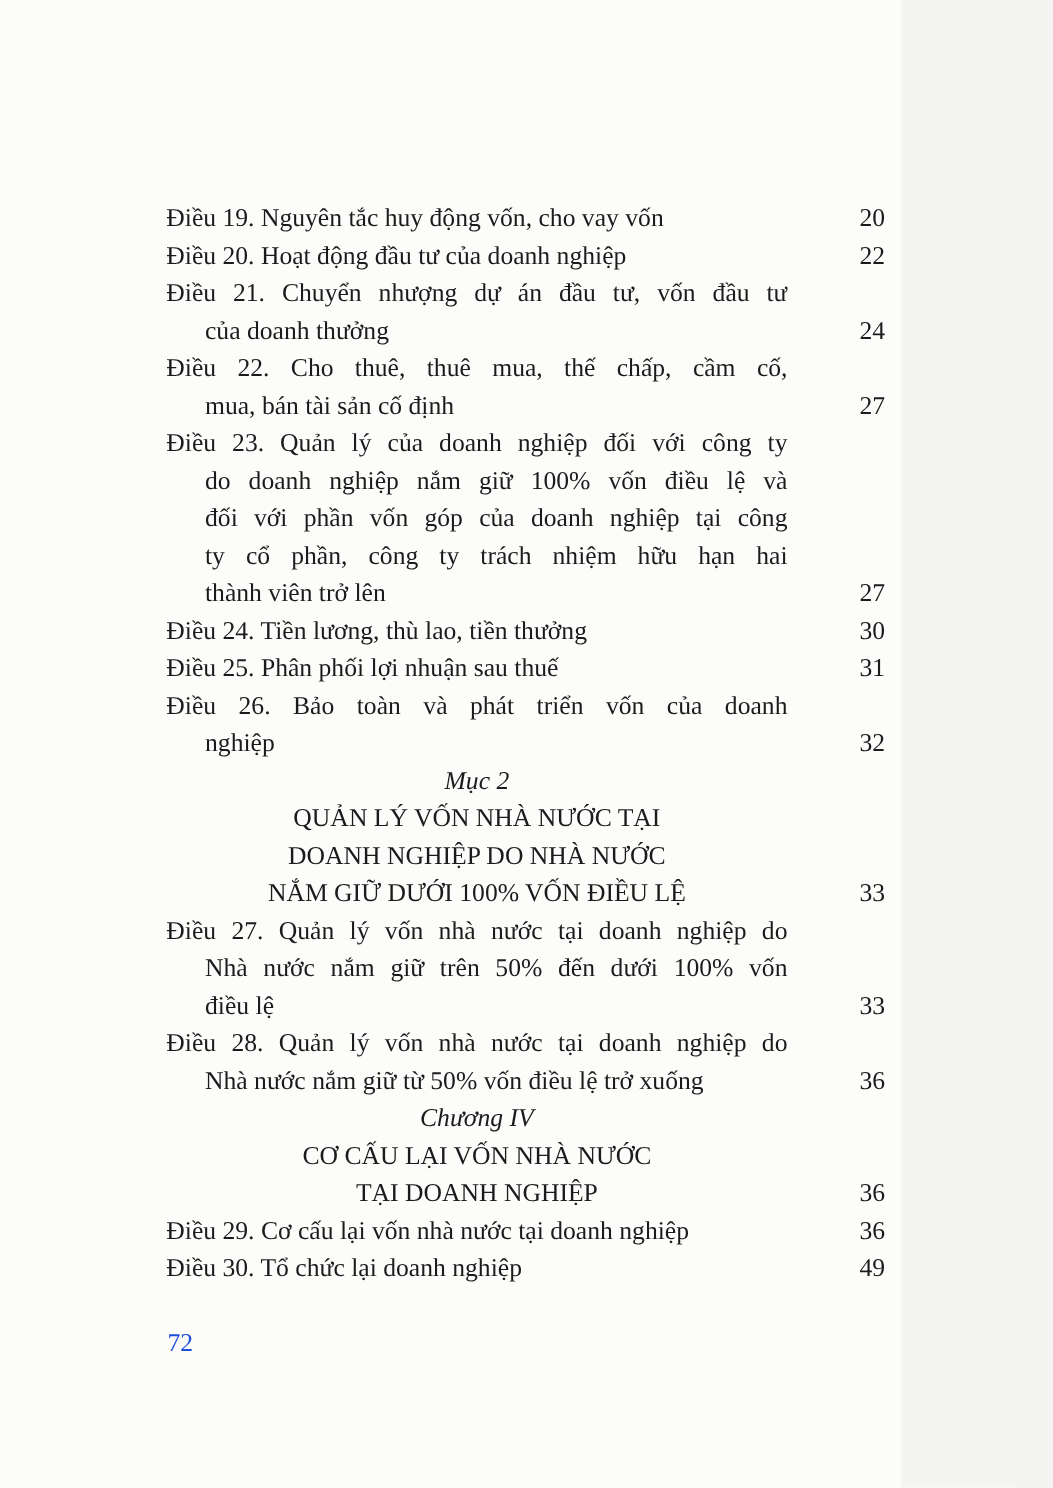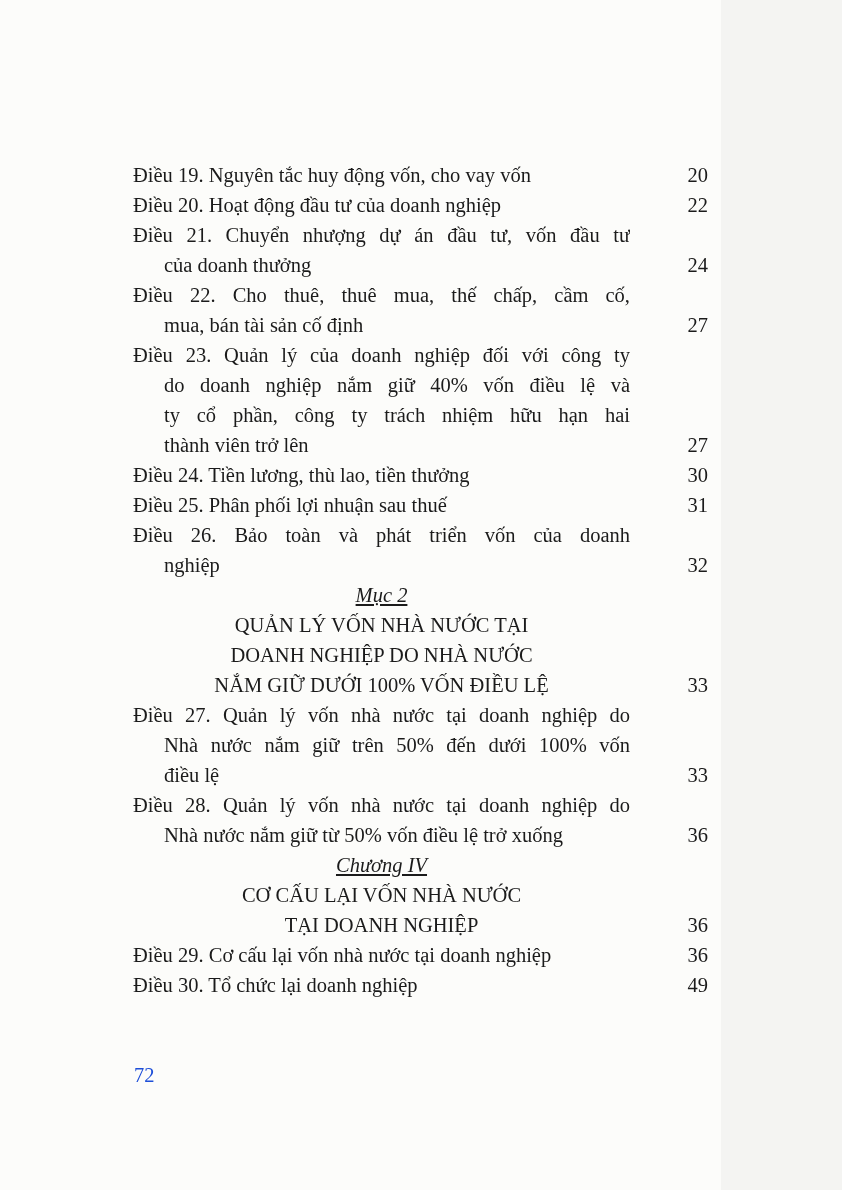--- a/index.html
+++ b/index.html
@@ -50,21 +50,20 @@
   .row.cont-justify .txt {
     text-align: justify;
     text-align-last: justify;
   }
   .row.center .txt,
   .row.center-italic .txt {
     text-align: center;
   }
   .row.center-italic .txt {
     font-style: italic;
-    text-decoration: underline;
   }
   .pg {
     position: absolute;
     top: 0;
     right: 0;
     text-align: right;
   }
   .footer-page-number {
     position: absolute;
     left: 134px;
@@ -99,21 +98,24 @@
         <span class="txt">Điều 22. Cho thuê, thuê mua, thế chấp, cầm cố,</span>
       </div>
       <div class="row cont">
         <span class="txt">mua, bán tài sản cố định</span>
         <span class="pg">27</span>
       </div>
       <div class="row entry-justify">
         <span class="txt">Điều 23. Quản lý của doanh nghiệp đối với công ty</span>
       </div>
       <div class="row cont-justify">
-        <span class="txt">do doanh nghiệp nắm giữ 40% vốn điều lệ và</span>
+        <span class="txt">do doanh nghiệp nắm giữ 100% vốn điều lệ và</span>
+      </div>
+      <div class="row cont-justify">
+        <span class="txt">đối với phần vốn góp của doanh nghiệp tại công</span>
       </div>
       <div class="row cont-justify">
         <span class="txt">ty cổ phần, công ty trách nhiệm hữu hạn hai</span>
       </div>
       <div class="row cont">
         <span class="txt">thành viên trở lên</span>
         <span class="pg">27</span>
       </div>
       <div class="row entry">
         <span class="txt">Điều 24. Tiền lương, thù lao, tiền thưởng</span>

